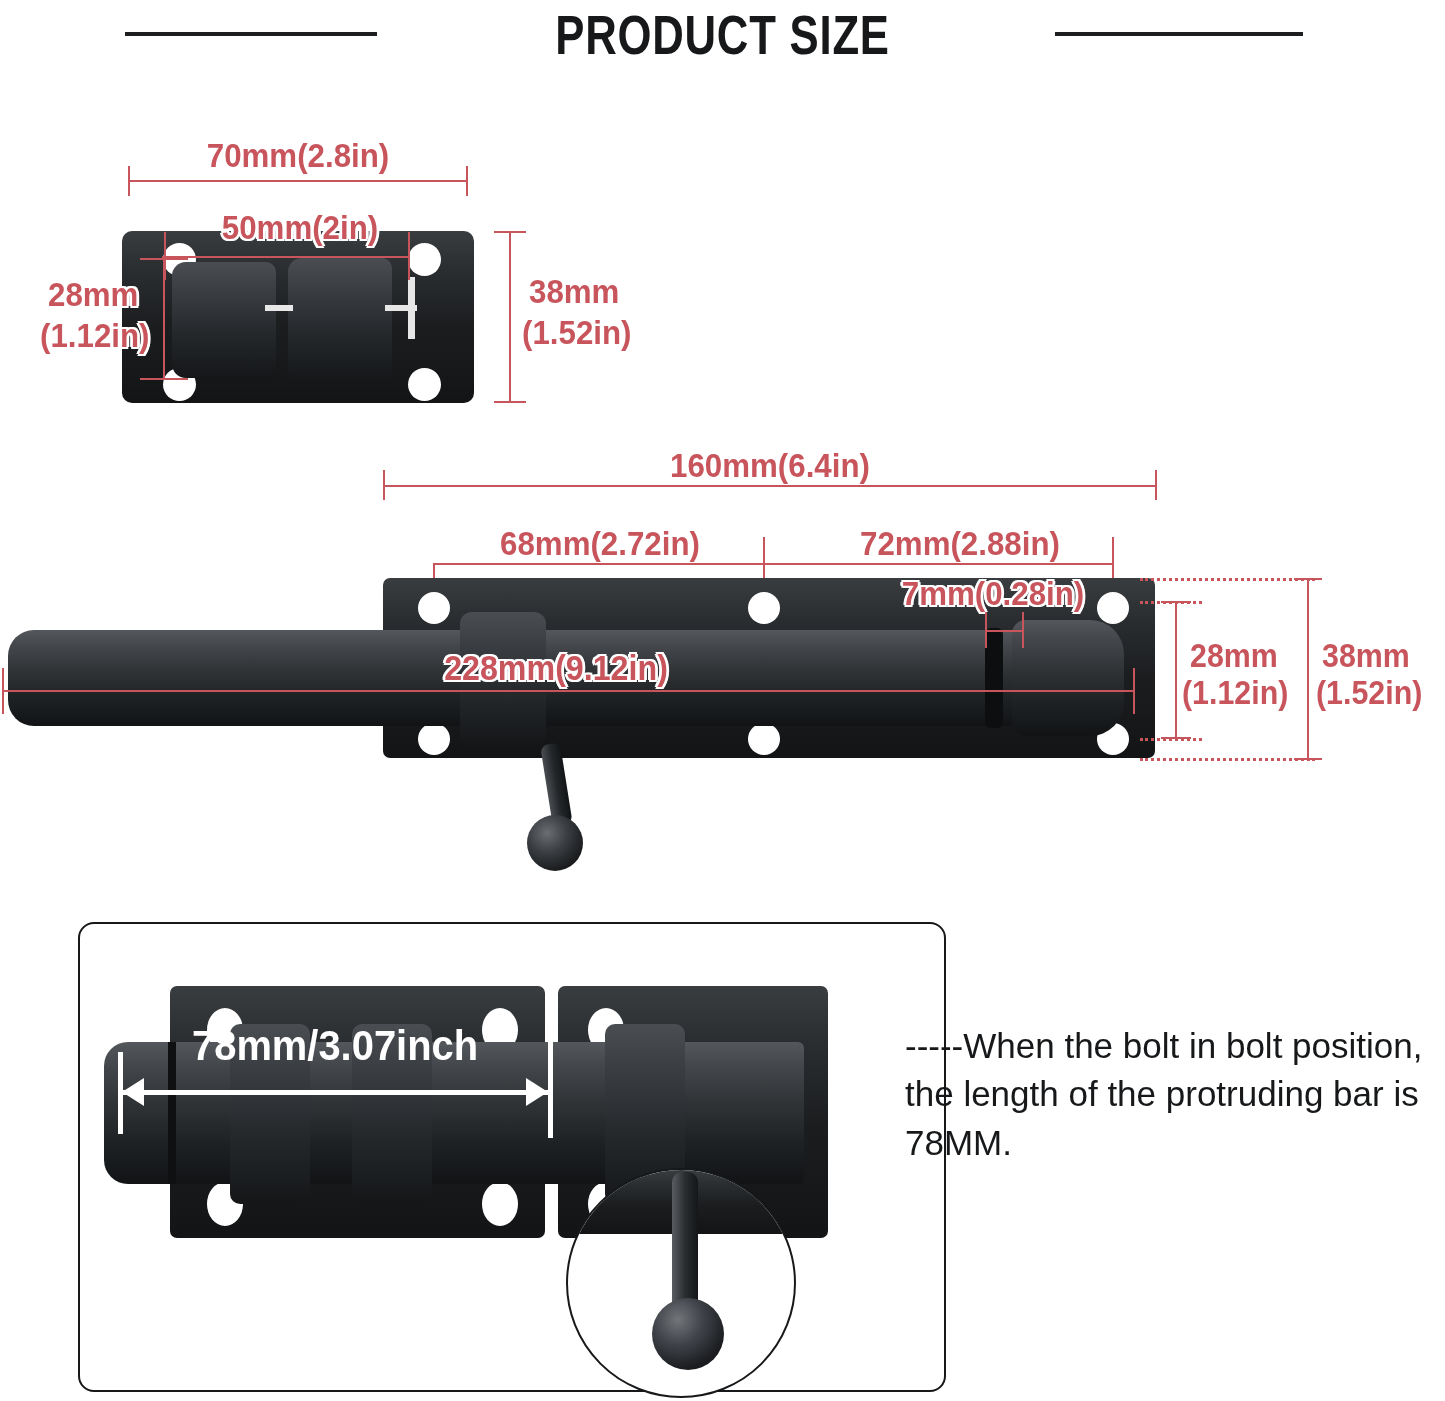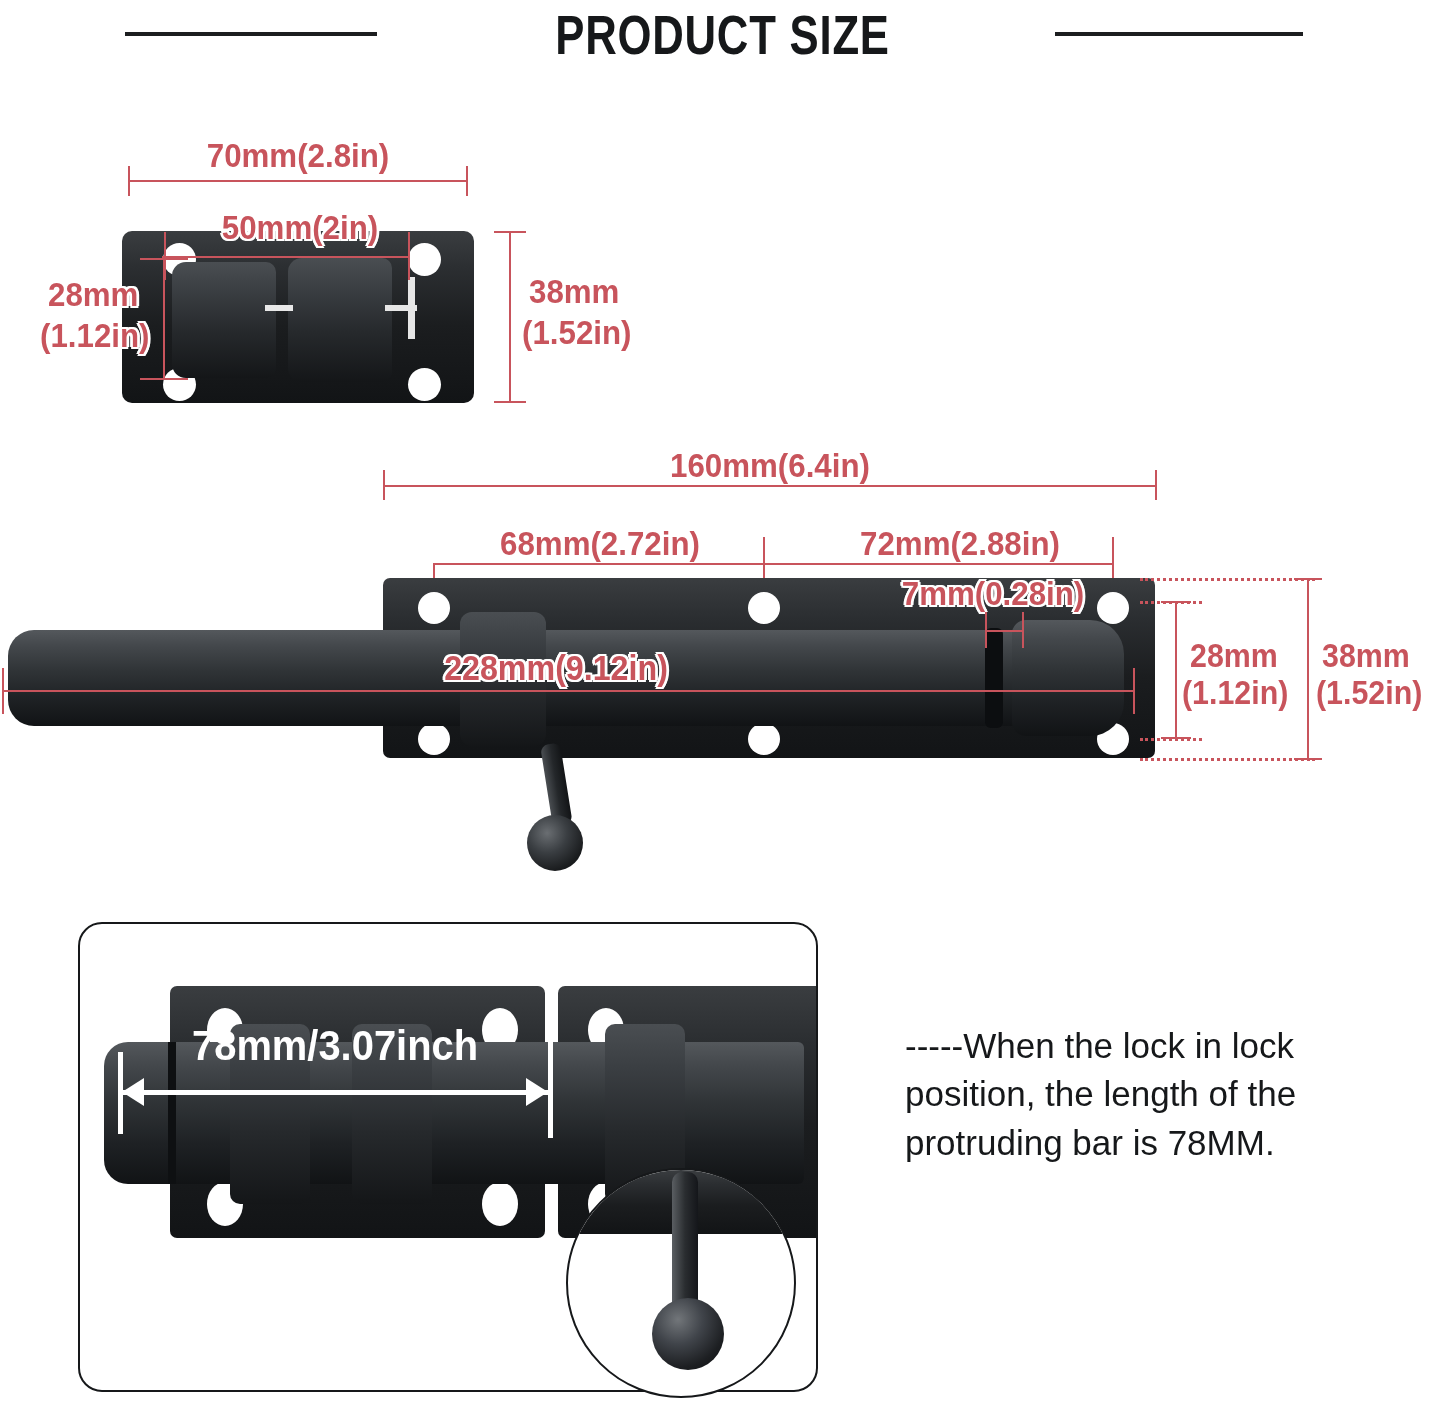--- a/index.html
+++ b/index.html
@@ -53,22 +53,22 @@
     position:absolute;
     background:linear-gradient(180deg,#54585c 0%,#44484c 16%,#303437 42%,#1e2124 72%,#111315 100%);
   }
   .collar{
     position:absolute;
     background:linear-gradient(180deg,#4a4e52 0%,#3a3e42 25%,#26292c 60%,#141618 100%);
   }
 
   
   #bottom-panel{
-    position:absolute;left:78px;top:922px;width:740px;height:470px;
-    border:2px solid #16181a;border-radius:24px;
+    position:absolute;left:78px;top:922px;width:868px;height:470px;
+    border:2px solid #16181a;border-radius:16px;
     overflow:hidden;background:#fff;box-sizing:border-box;
   }
   #magnifier{
     position:absolute;left:566px;top:1168px;width:230px;height:230px;
     border:2px solid #16181a;border-radius:50%;overflow:hidden;background:#fff;
     box-sizing:border-box;
   }
 
   .wlabel{
     position:absolute;color:#ffffff;font-weight:bold;white-space:nowrap;
@@ -230,13 +230,13 @@
 </div>
 
 <div id="magnifier">
   <div class="plate" style="left:-40px;top:0px;width:320px;height:64px;border-radius:0;"></div>
   <div class="abs" style="left:104px;top:2px;width:26px;height:150px;
               background:linear-gradient(90deg,#5a5e62,#2a2d30,#14161a);border-radius:10px;"></div>
   <div class="abs" style="left:84px;top:128px;width:72px;height:72px;border-radius:50%;
               background:radial-gradient(circle at 36% 30%,#72767a 0%,#40444a 36%,#1d1f22 70%,#0a0c0e 100%);"></div>
 </div>
 
-<div id="note-text">-----When the lock in lock position, the length of the protruding bar is 78MM.</div>
+<div id="note-text">-----When the bolt in bolt position, the length of the protruding bar is 78MM.</div>
 
 </body></html>

